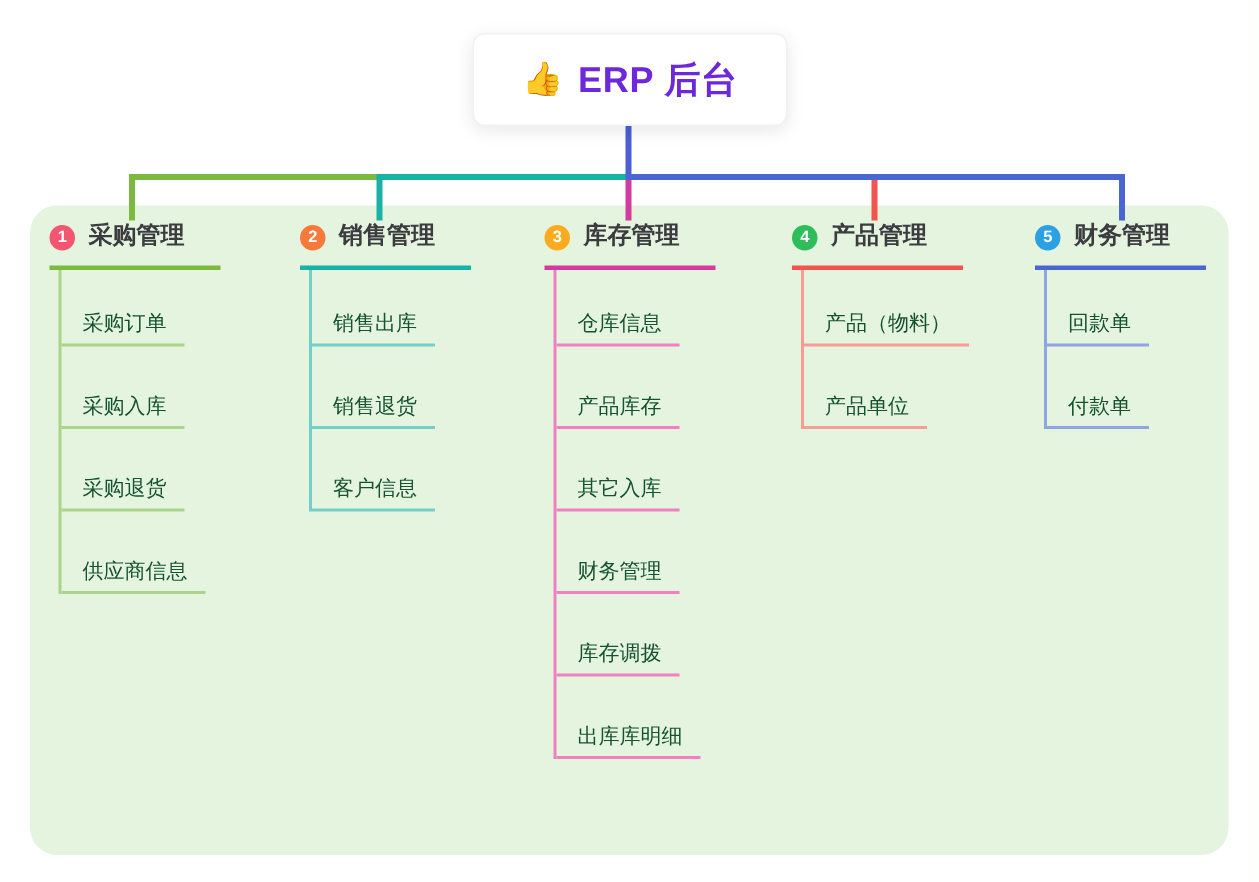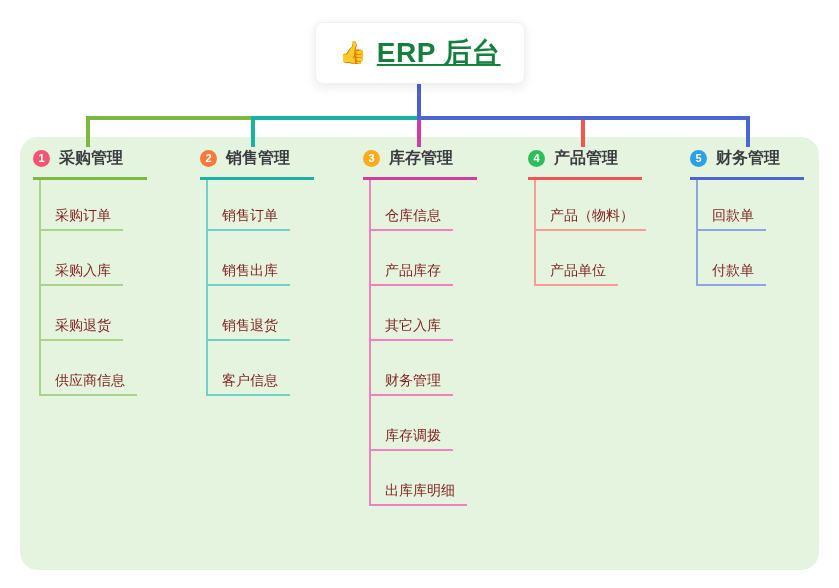--- a/index.html
+++ b/index.html
@@ -9,38 +9,38 @@
   
   #panel{position:absolute;left:20px;top:137px;width:799px;height:433px;
          background:#e5f4df;border-radius:18px;}
 
   
   #root-node{position:absolute;left:315px;top:22px;width:208px;height:60px;
              background:#ffffff;border:1px solid #f1f1f1;border-radius:8px;
              box-shadow:0 3px 12px rgba(0,0,0,.09);
              display:flex;align-items:center;justify-content:center;gap:10px;}
   #root-node .root-emoji{font-size:22px;line-height:22px;}
-  #root-node .root-label{font-size:28px;color:#15803d;font-weight:600;letter-spacing:.5px;text-decoration:underline;}
+  #root-node .root-label{font-size:24px;color:#6d28d9;font-weight:600;letter-spacing:.5px;}
 
   
   .hline,.vline{position:absolute;}
   .hline{height:4px;}
   .vline{width:4px;}
 
   
   .branch{position:absolute;top:148px;}
   .branch-title{display:flex;align-items:center;gap:9px;width:114px;
                 padding:0 0 9px 0;border-bottom:3px solid var(--main);cursor:pointer;}
   .badge{width:17px;height:17px;border-radius:50%;background:var(--badge);
          color:#fff;font-size:11px;font-weight:bold;line-height:17px;
          text-align:center;flex:0 0 17px;}
   .branch-label{font-size:16px;color:#3b3b40;font-weight:700;white-space:nowrap;line-height:20px;}
   .children{margin-left:6px;border-left:2px solid var(--light);}
   .child{width:fit-content;padding:32px 12px 6px 14px;border-bottom:2px solid var(--light);
-         font-size:14px;line-height:15px;color:#7f1d1d;white-space:nowrap;cursor:pointer;}
+         font-size:14px;line-height:15px;color:#14532d;white-space:nowrap;cursor:pointer;}
   .child:first-child{padding-top:28px;}
 </style>
 </head>
 <body>
 
 <div id="stage">
 
   <div id="panel"></div>
 
   <div class="vline" style="left: 417px; top: 82px; height: 36px; background: rgb(76, 95, 212);"></div>
@@ -72,21 +72,20 @@
           <div class="child">采购退货</div>
           <div class="child">供应商信息</div>
         </div>
   </div>
       <div class="branch" style="left: 200px; --main: #18b2a7; --light: #73cfc7; --badge: #f7793c;">
     <div class="branch-title">
       <span class="badge">2</span>
       <span class="branch-label">销售管理</span>
     </div>
     <div class="children">
-          <div class="child">销售订单</div>
           <div class="child">销售出库</div>
           <div class="child">销售退货</div>
           <div class="child">客户信息</div>
         </div>
   </div>
       <div class="branch" style="left: 363px; --main: #d13c9e; --light: #f080c2; --badge: #fcab1f;">
     <div class="branch-title">
       <span class="badge">3</span>
       <span class="branch-label">库存管理</span>
     </div>

